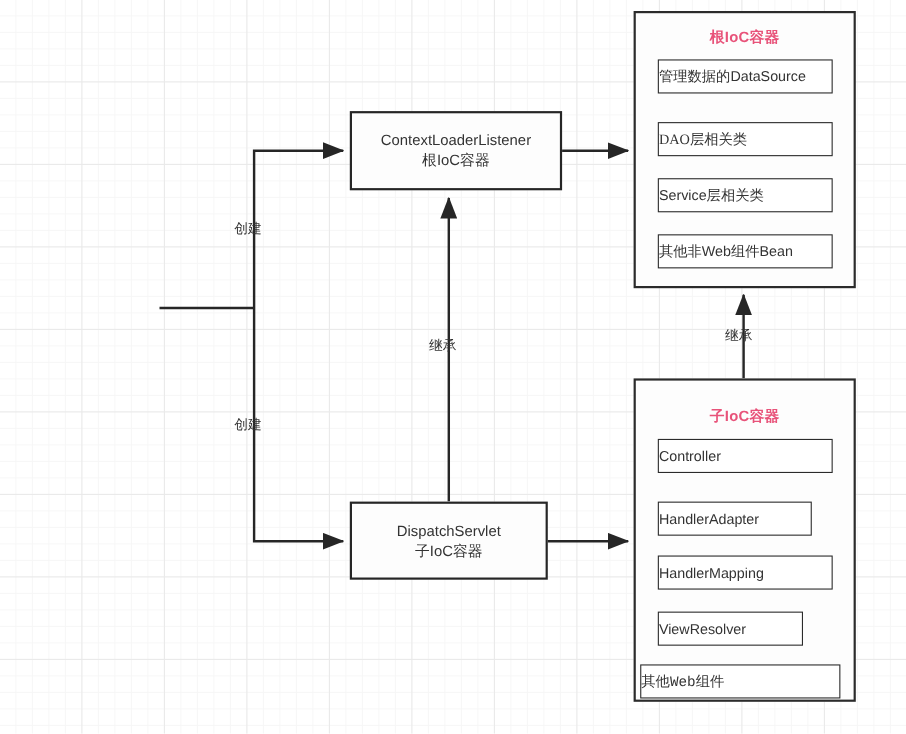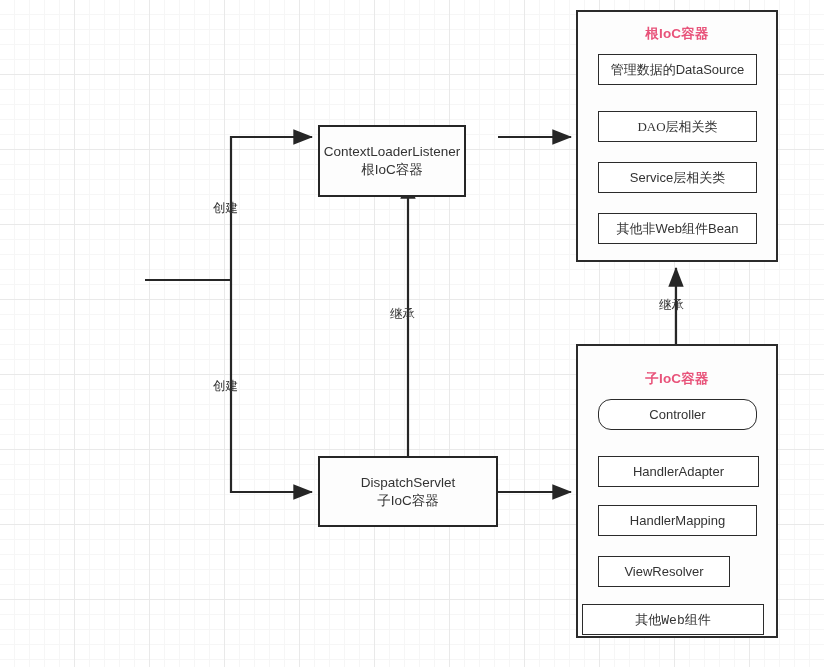--- a/index.html
+++ b/index.html
@@ -63,21 +63,21 @@
     font-weight: bold;
     letter-spacing: 0.2px;
   }
   .inner-box {
     position: absolute;
     box-sizing: border-box;
     background: #ffffff;
     border: 1.6px solid #2b2b2b;
     display: flex;
     align-items: center;
-    justify-content: center;
+    justify-content: flex-start;
     font-size: 13px;
     color: #333333;
     white-space: nowrap;
   }
   .edge-label {
     position: absolute;
     font-size: 12.5px;
     color: #333333;
     background: transparent;
     white-space: nowrap;
@@ -104,21 +104,21 @@
     <path d="M498 137 L571 137" stroke="#262626" stroke-width="2.2" fill="none" marker-end="url(#arrowhead)"></path>
 
     <path d="M497 492 L571 492" stroke="#262626" stroke-width="2.2" fill="none" marker-end="url(#arrowhead)"></path>
 
     <path d="M408 456 L408 180" stroke="#262626" stroke-width="2.2" fill="none" marker-end="url(#arrowhead)"></path>
 
     <path d="M676 344 L676 268" stroke="#262626" stroke-width="2.2" fill="none" marker-end="url(#arrowhead)"></path>
   </svg>
 
 
-  <div class="node" style="left:318px; top:101px; width:148px; height:72px;margin-top:24px;">
+  <div class="node" style="left:318px; top:101px; width:193px; height:72px;">
     <span>ContextLoaderListener</span>
     <span class="line2">根IoC容器</span>
   </div>
 
   <div class="node" style="left:318px; top:456px; width:180px; height:71px;">
     <span>DispatchServlet</span>
     <span class="line2">子IoC容器</span>
   </div>
 
   <div class="edge-label" style="left:213px; top:200px;">创建</div>
@@ -139,24 +139,24 @@
       <span>其他非Web组件Bean</span>
     </div>
     <div class="inner-box" style="left:20px; top:150px; width:159px; height:31px;">
       <span>Service层相关类</span>
     </div>
   </div>
 
   <div class="container-box" style="left:576px; top:344px; width:202px; height:294px;">
     <div class="container-title" style="top:24px; color:#e8537a;">子IoC容器</div>
 
-    <div class="inner-box" style="left:20px; top:53px; width:159px; height:31px;border-radius:13px;">
+    <div class="inner-box" style="left:20px; top:53px; width:159px; height:31px;">
       <span>Controller</span>
     </div>
-    <div class="inner-box" style="left:20px; top:110px; width:161px; height:31px;">
+    <div class="inner-box" style="left:20px; top:110px; width:140px; height:31px;">
       <span>HandlerAdapter</span>
     </div>
     <div class="inner-box" style="left:20px; top:159px; width:159px; height:31px;">
       <span>HandlerMapping</span>
     </div>
     <div class="inner-box" style="left:20px; top:210px; width:132px; height:31px;">
       <span>ViewResolver</span>
     </div>
     <div class="inner-box" style="left:4px; top:258px; width:182px; height:31px;font-family:Liberation Mono, monospace;">
       <span>其他Web组件</span>

